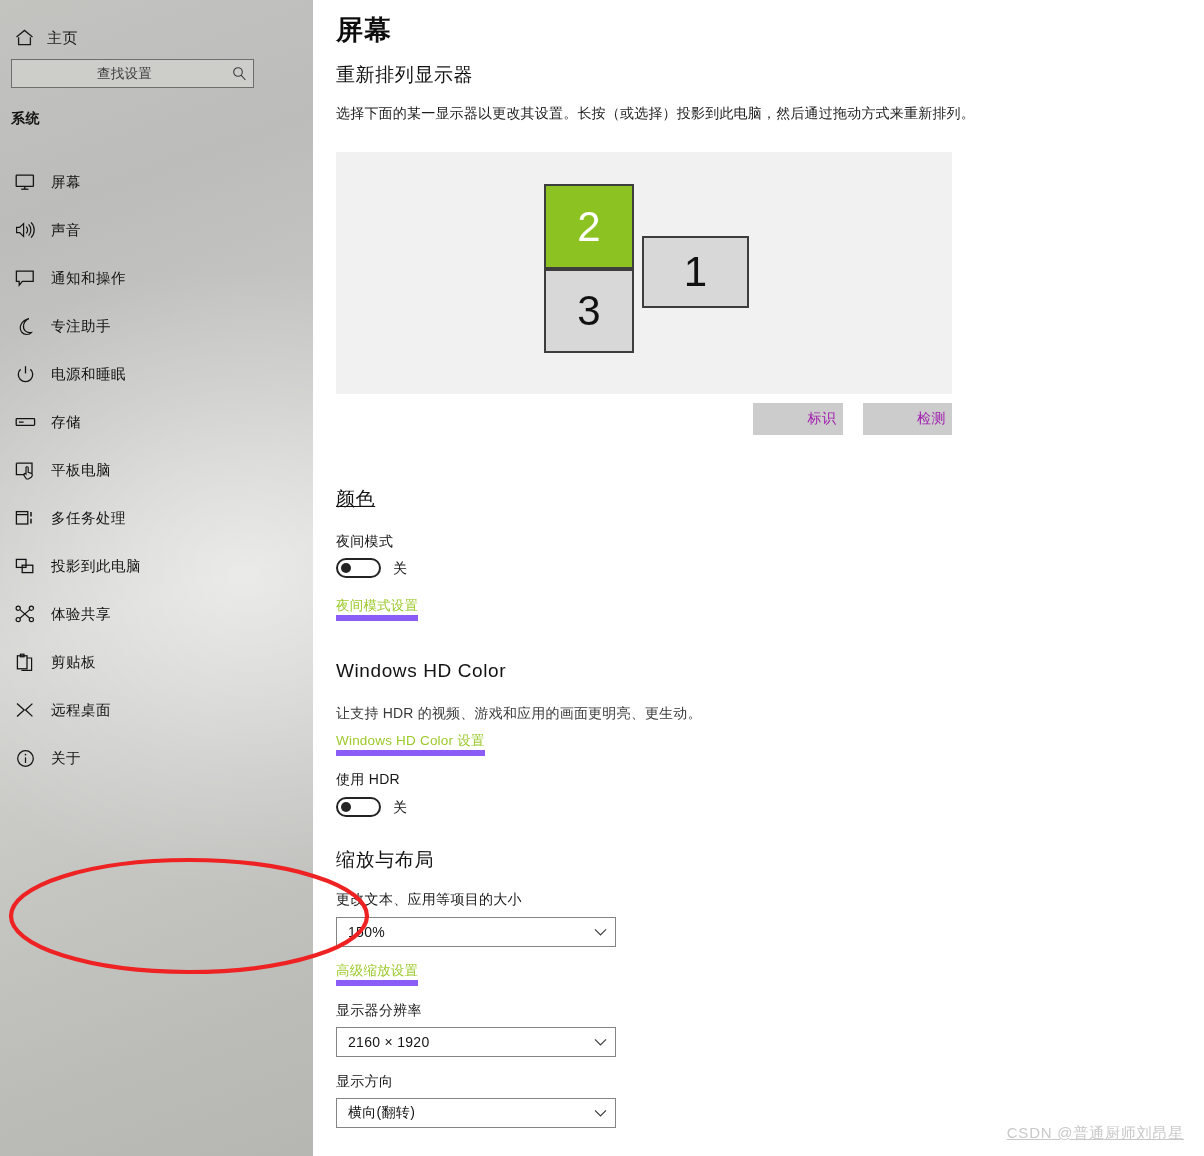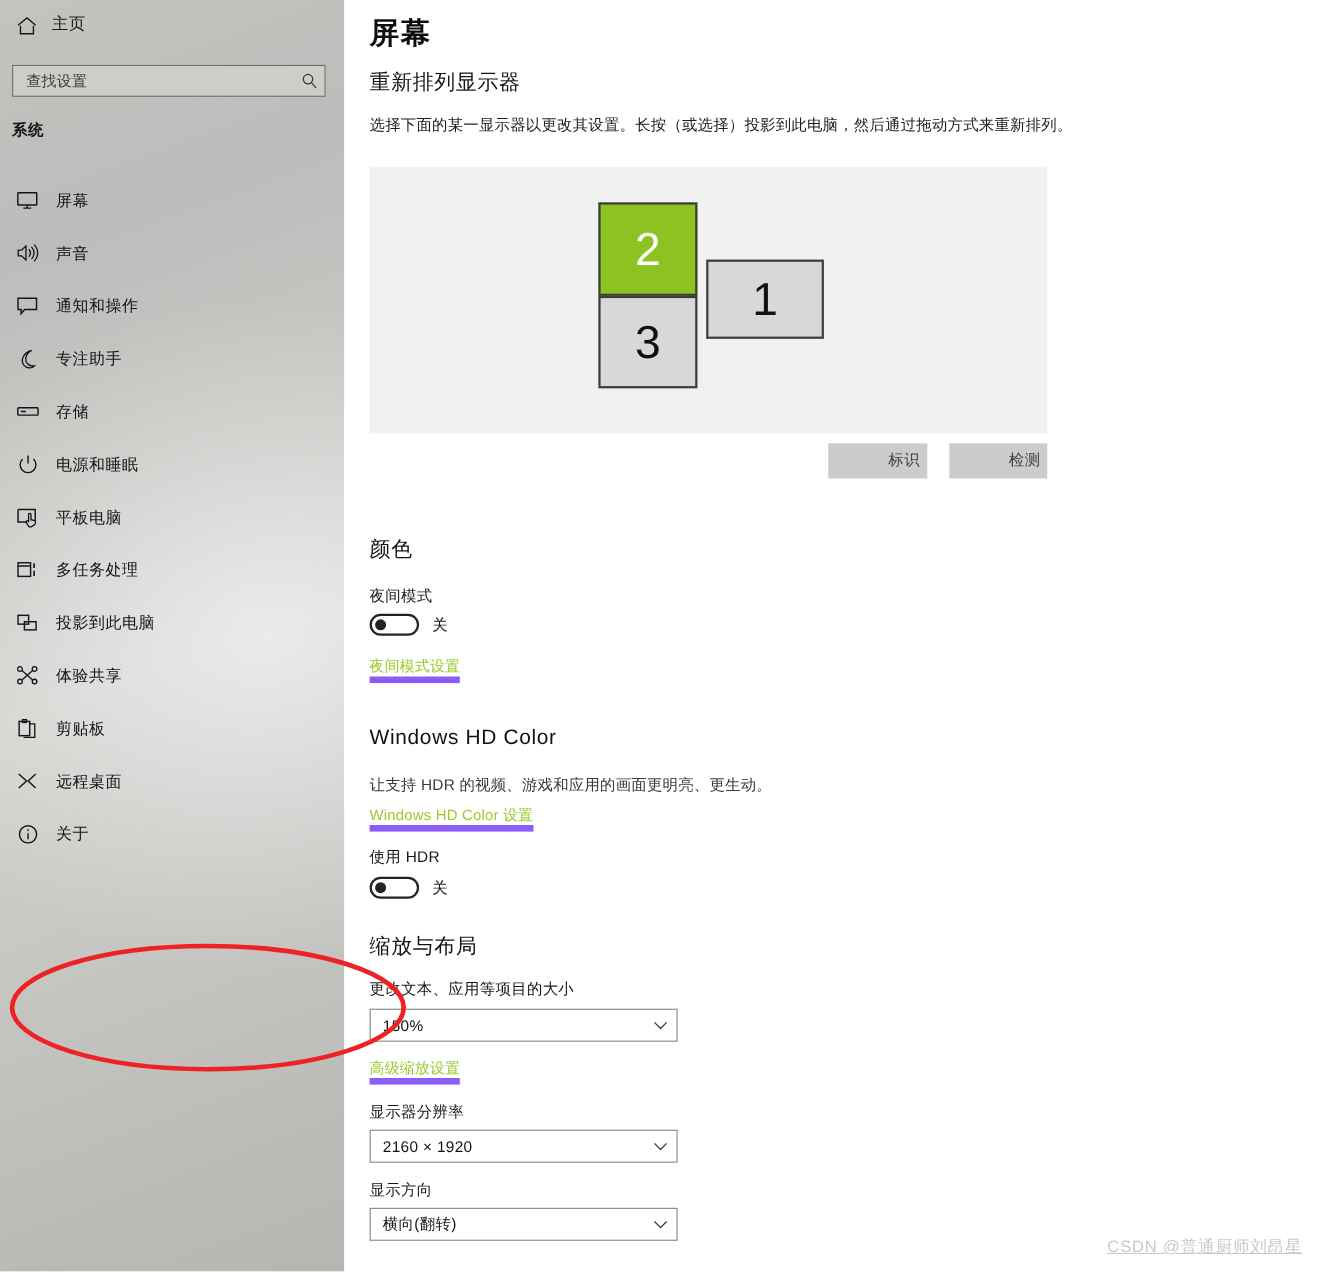--- a/index.html
+++ b/index.html
@@ -24,35 +24,35 @@
     width: 313px;
     height: 1156px;
     background:
       radial-gradient(ellipse 520px 430px at 78% 50%, rgba(255,255,255,0.55) 0%, rgba(255,255,255,0.18) 45%, rgba(255,255,255,0) 72%),
       linear-gradient(160deg, #c3c3c0 0%, #bcbcba 18%, #c8c8c5 38%, #d2d2cf 52%, #c6c6c3 70%, #bbbbb8 88%, #b6b6b3 100%);
   }
   .home-row {
     position: absolute;
     left: 0; top: 12px;
     width: 313px; height: 36px;
-    display: flex; align-items: flex-start;
+    display: flex; align-items: flex-end;
     padding-left: 11px;
     cursor: default;
   }
   .home-icon { width: 26px; height: 22px; display: flex; align-items: center; justify-content: center; }
   .home-label {
     font-size: 15px; color: #1a1a1a; margin-left: 10px; letter-spacing: 0.4px;
   }
   #search-box {
     position: absolute;
     left: 11px; top: 59px;
-    width: 285px; height: 29px;
+    width: 243px; height: 29px;
     background: #cdcdca;
     border: 1.4px solid #6e6e6c;
-    display: flex; align-items: center;
+    display: flex; align-items: center; text-align: center;
   }
   #search-input-text {
     flex: 1;
     font-size: 13.5px;
     color: #3b3b3b;
     padding-left: 12px;
     letter-spacing: 0.3px;
   }
   #search-icon-wrap { width: 28px; display: flex; align-items: center; justify-content: center; }
   .sidebar-heading {
@@ -156,21 +156,21 @@
     z-index: 1;
   }
 
   .win-button {
     position: absolute;
     height: 32px;
     background: #cccccc;
     border: none;
     font-family: inherit;
     font-size: 14px;
-    color: #404040;
+    color: #a21caf;
     letter-spacing: 0.5px;
     cursor: default;
     padding-left: 48px;
   }
   #identify-button { left: 440px; top: 403px; width: 90px; }
   #detect-button  { left: 550px; top: 403px; width: 89px; }
 
   .section-heading {
     position: absolute;
     left: 23px;
@@ -332,36 +332,36 @@
         <span class="nav-icon">
           <svg width="18" height="19" viewBox="0 0 18 19">
             <path d="M12.8 1.6 C5.2 3.6 2.4 10.2 5.6 15 C8.2 18.2 13.2 18.2 15.4 15.6 C10.4 16.4 6.6 12.8 7.6 8 C8.1 5.2 10.2 2.8 12.8 1.6 Z" fill="none" stroke="#141414" stroke-width="1.2"></path>
           </svg>
         </span>
         <span class="nav-label">专注助手</span>
       </div>
 
       <div class="nav-item">
         <span class="nav-icon">
+          <svg width="19" height="19" viewBox="0 0 19 19">
+            <path d="M4.6 4.2 A7.2 7.2 0 1 0 14.4 4.2" fill="none" stroke="#141414" stroke-width="1.3"></path>
+            <line x1="9.5" y1="1.2" x2="9.5" y2="8.4" stroke="#141414" stroke-width="1.3"></line>
+          </svg>
+        </span>
+        <span class="nav-label">电源和睡眠</span>
+      </div>
+
+      <div class="nav-item">
+        <span class="nav-icon">
           <svg width="21" height="12" viewBox="0 0 21 12">
             <rect x="1.2" y="2.6" width="18.4" height="6.8" rx="0.8" fill="none" stroke="#141414" stroke-width="1.3"></rect>
             <line x1="4" y1="6.1" x2="8.6" y2="6.1" stroke="#141414" stroke-width="1.3"></line>
           </svg>
         </span>
         <span class="nav-label">存储</span>
-      </div>
-
-      <div class="nav-item">
-        <span class="nav-icon">
-          <svg width="19" height="19" viewBox="0 0 19 19">
-            <path d="M4.6 4.2 A7.2 7.2 0 1 0 14.4 4.2" fill="none" stroke="#141414" stroke-width="1.3"></path>
-            <line x1="9.5" y1="1.2" x2="9.5" y2="8.4" stroke="#141414" stroke-width="1.3"></line>
-          </svg>
-        </span>
-        <span class="nav-label">电源和睡眠</span>
       </div>
 
       <div class="nav-item">
         <span class="nav-icon">
           <svg width="20" height="19" viewBox="0 0 20 19">
             <path d="M1.4 2.2 H17 V12.6" fill="none" stroke="#141414" stroke-width="1.3"></path>
             <path d="M1.4 2.2 V13.6 H9.6" fill="none" stroke="#141414" stroke-width="1.3"></path>
             <path d="M11 6.6 C11 5.4 13.2 5.4 13.2 6.8 V11.4 L16.4 12.4 C17.6 12.8 17.6 15 16.2 16.2 L13.4 18 H11.4 L9 14.4 C8.2 13 9.8 11.8 10.8 12.8 L11 13 Z" fill="none" stroke="#141414" stroke-width="1.2"></path>
           </svg>
         </span>
@@ -448,21 +448,21 @@
 
     <div id="monitor-canvas">
       <div class="monitor" id="monitor-2">2</div>
       <div class="monitor" id="monitor-3">3</div>
       <div class="monitor" id="monitor-1">1</div>
     </div>
 
     <button class="win-button" id="identify-button">标识</button>
     <button class="win-button" id="detect-button">检测</button>
 
-    <div class="section-heading" style="top:486px;">颜色</div>
+    <div class="section-heading" style="top:486px;text-decoration:underline;">颜色</div>
     <div class="field-label" style="top:533px;">夜间模式</div>
     <div class="toggle" style="left:23px; top:558px;">
       <span class="knob"></span>
     </div>
     <div class="toggle-state" style="left:80px; top:560px;">关</div>
     <a class="link-text" style="top:597px;">夜间模式设置</a>
 
     <div class="section-heading" style="top:660px;">Windows HD Color</div>
     <div class="desc-text" style="top:705px;">让支持 HDR 的视频、游戏和应用的画面更明亮、更生动。</div>
     <a class="link-text" style="top:732px;">Windows HD Color 设置</a>

